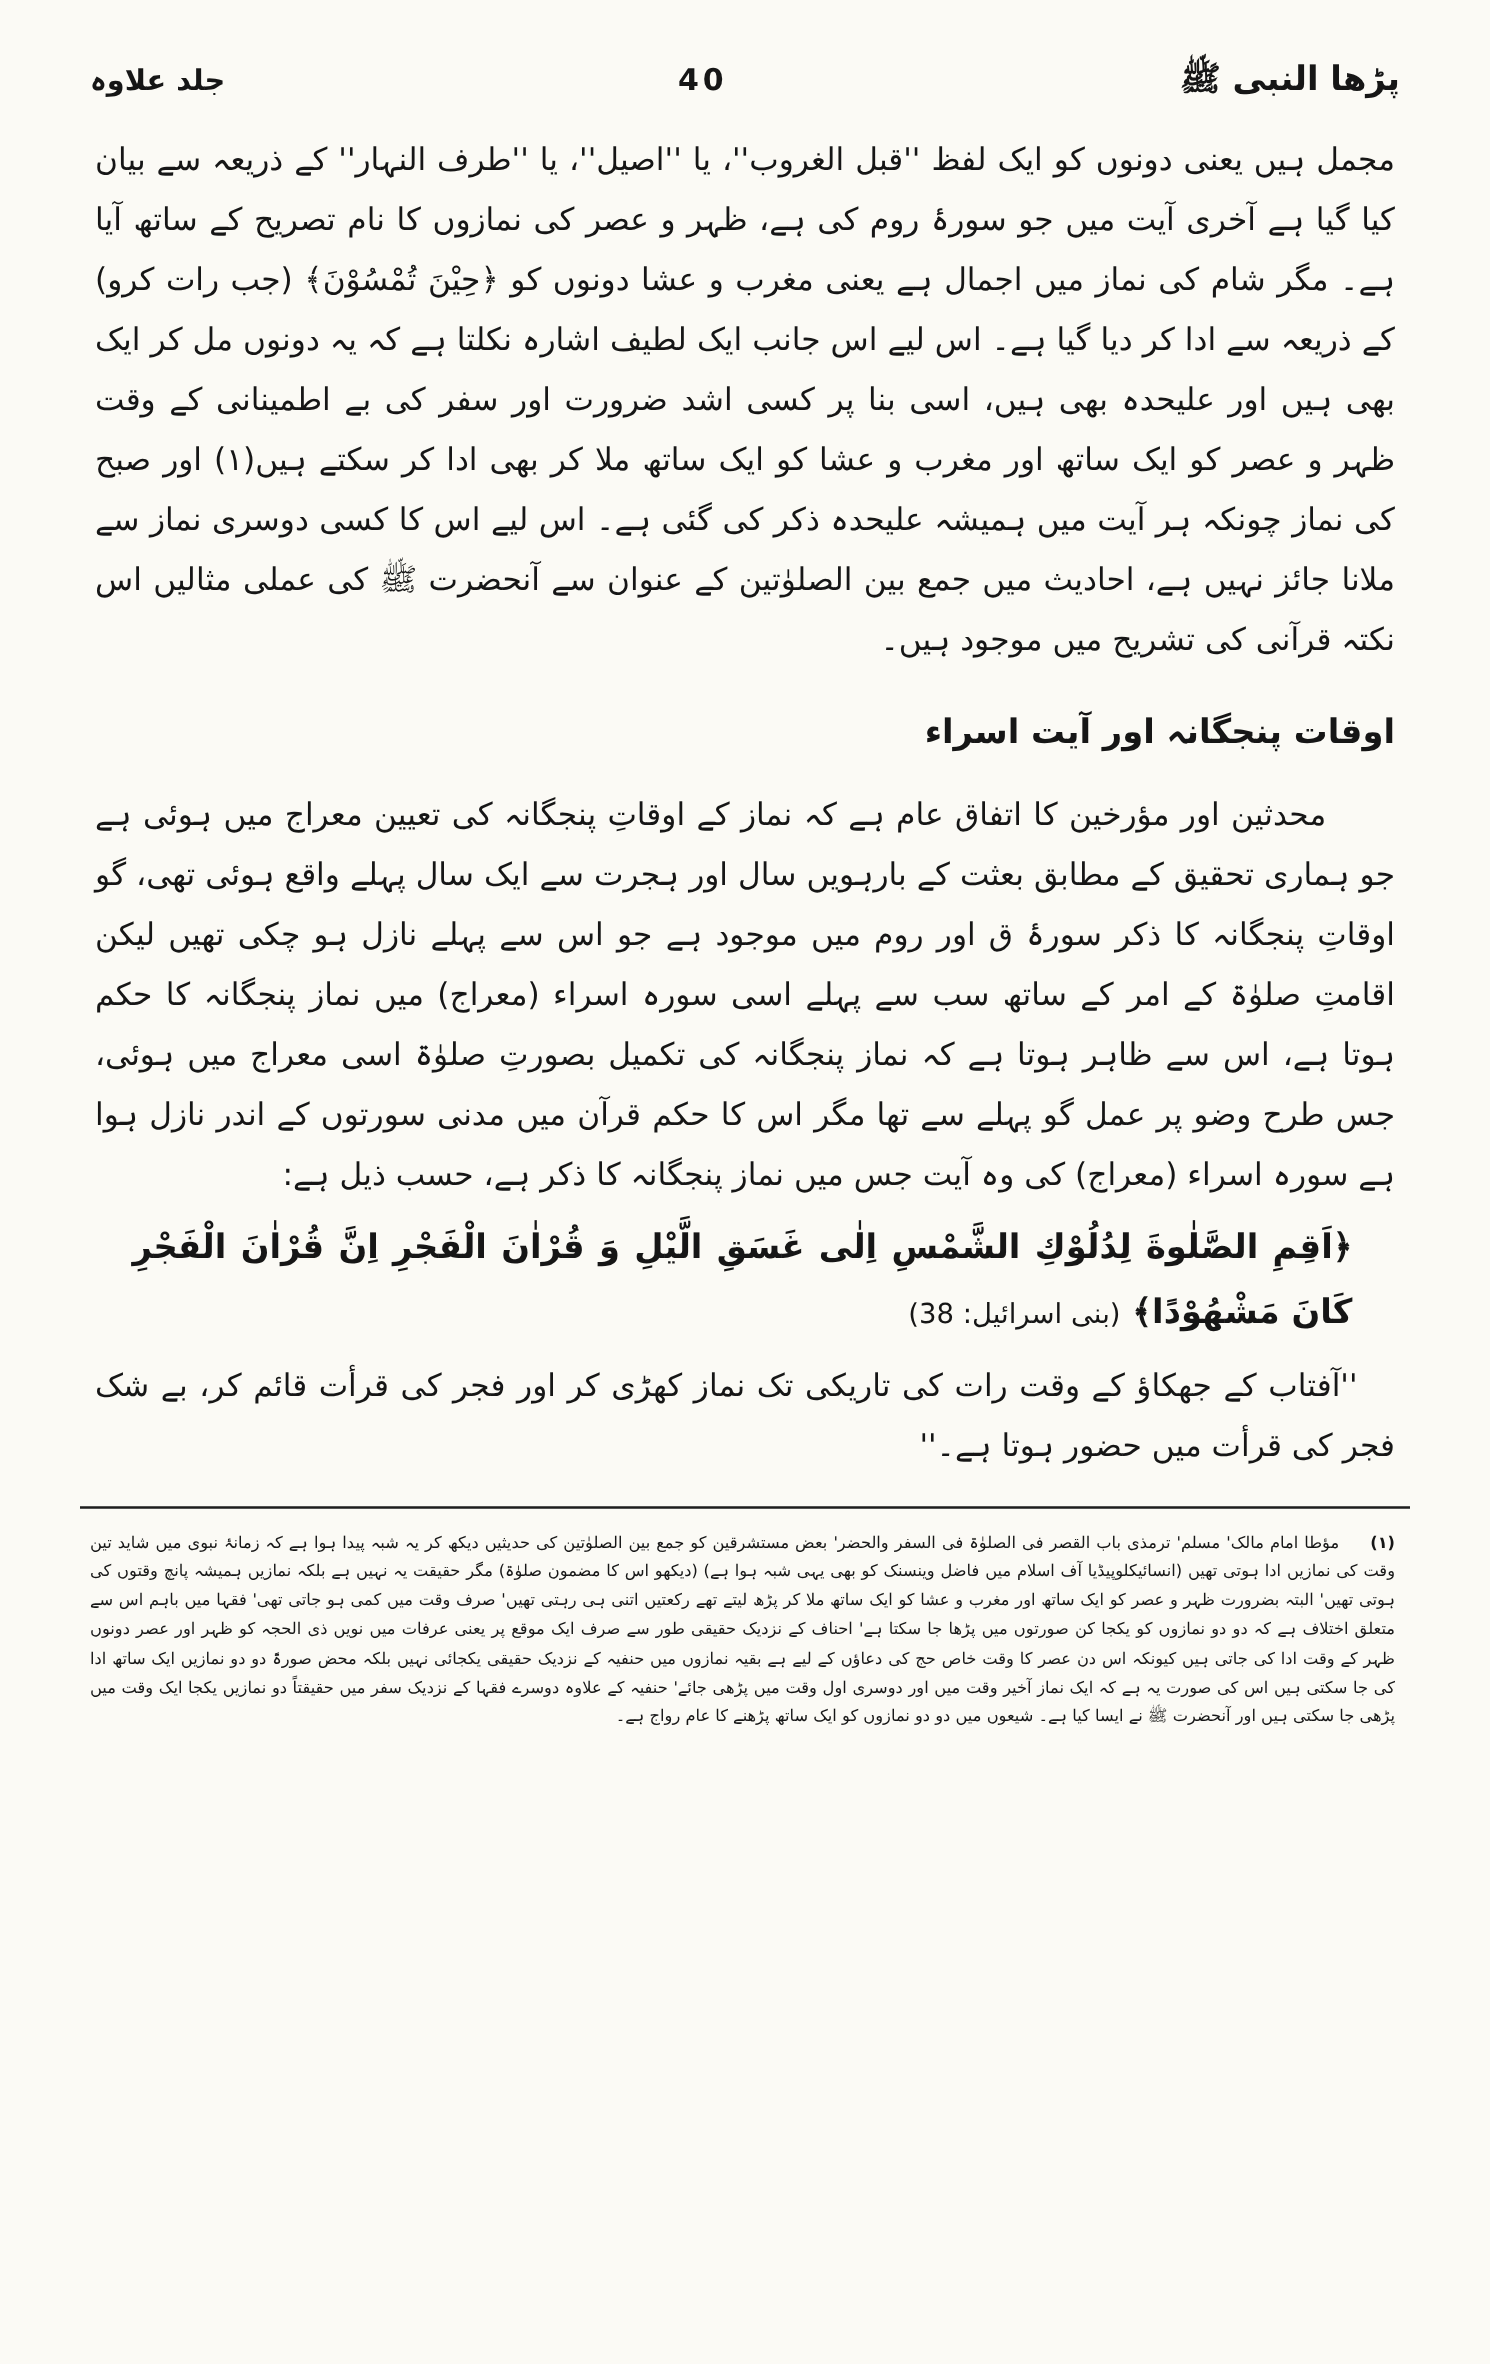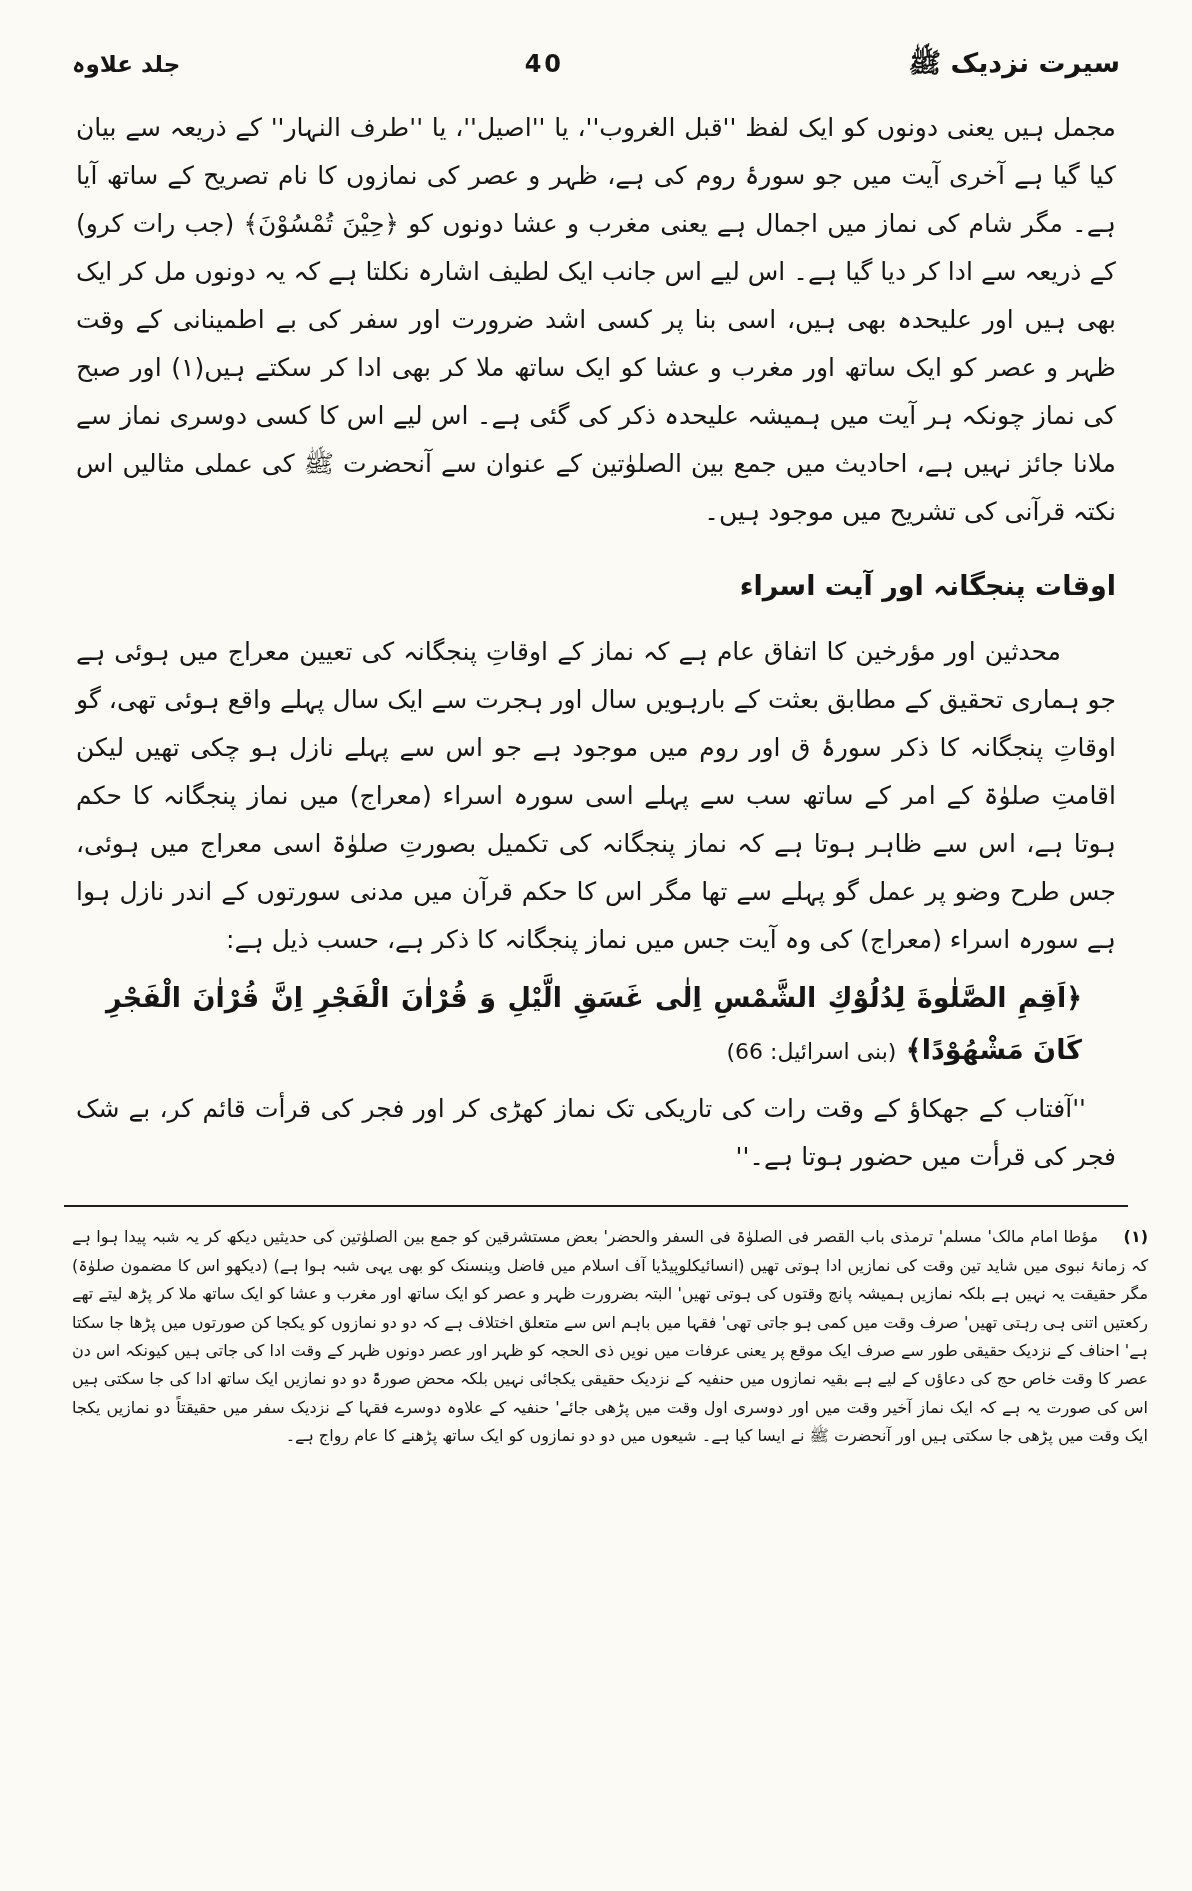--- a/index.html
+++ b/index.html
@@ -59,49 +59,49 @@
     white-space: nowrap;
   }
 
   .footnote-divider {
     border: none;
     border-top: 2px solid #1d1d1d;
     margin: 24px 64px 16px 64px;
   }
 
   .footnote {
-    padding: 0 44px 0 72px;
-    font-size: 16px;
+    padding: 0 76px 0 72px;
+    font-size: 13px;
     line-height: 1.78;
     text-align: justify;
   }
   .footnote-marker { margin-left: 20px; font-weight: bold; }
 </style>
 </head>
 <body>
 
 <div class="page">
 
   <div class="header">
-    <span class="book-title">سیرت نزدیک ﷺ</span>
+    <span class="book-title">پڑھا النبی ﷺ</span>
     <span class="page-number">40</span>
     <span class="volume-label">جلد علاوہ</span>
   </div>
 
   <div class="body-text">
 
     <p>مجمل ہیں یعنی دونوں کو ایک لفظ ''قبل الغروب''، یا ''اصیل''، یا ''طرف النہار'' کے ذریعہ سے بیان کیا گیا ہے آخری آیت میں جو سورۂ روم کی ہے، ظہر و عصر کی نمازوں کا نام تصریح کے ساتھ آیا ہے۔ مگر شام کی نماز میں اجمال ہے یعنی مغرب و عشا دونوں کو ﴿حِیْنَ تُمْسُوْنَ﴾ (جب رات کرو) کے ذریعہ سے ادا کر دیا گیا ہے۔ اس لیے اس جانب ایک لطیف اشارہ نکلتا ہے کہ یہ دونوں مل کر ایک بھی ہیں اور علیحدہ بھی ہیں، اسی بنا پر کسی اشد ضرورت اور سفر کی بے اطمینانی کے وقت ظہر و عصر کو ایک ساتھ اور مغرب و عشا کو ایک ساتھ ملا کر بھی ادا کر سکتے ہیں(۱) اور صبح کی نماز چونکہ ہر آیت میں ہمیشہ علیحدہ ذکر کی گئی ہے۔ اس لیے اس کا کسی دوسری نماز سے ملانا جائز نہیں ہے، احادیث میں جمع بین الصلوٰتین کے عنوان سے آنحضرت ﷺ کی عملی مثالیں اس نکتہ قرآنی کی تشریح میں موجود ہیں۔</p>
 
     <h2 class="section-heading">اوقات پنجگانہ اور آیت اسراء</h2>
 
     <p class="indent-first">محدثین اور مؤرخین کا اتفاق عام ہے کہ نماز کے اوقاتِ پنجگانہ کی تعیین معراج میں ہوئی ہے جو ہماری تحقیق کے مطابق بعثت کے بارہویں سال اور ہجرت سے ایک سال پہلے واقع ہوئی تھی، گو اوقاتِ پنجگانہ کا ذکر سورۂ ق اور روم میں موجود ہے جو اس سے پہلے نازل ہو چکی تھیں لیکن اقامتِ صلوٰۃ کے امر کے ساتھ سب سے پہلے اسی سورہ اسراء (معراج) میں نماز پنجگانہ کا حکم ہوتا ہے، اس سے ظاہر ہوتا ہے کہ نماز پنجگانہ کی تکمیل بصورتِ صلوٰۃ اسی معراج میں ہوئی، جس طرح وضو پر عمل گو پہلے سے تھا مگر اس کا حکم قرآن میں مدنی سورتوں کے اندر نازل ہوا ہے سورہ اسراء (معراج) کی وہ آیت جس میں نماز پنجگانہ کا ذکر ہے، حسب ذیل ہے:</p>
 
     <p class="verse">
       <span>﴿اَقِمِ الصَّلٰوةَ لِدُلُوْكِ الشَّمْسِ اِلٰی غَسَقِ الَّیْلِ وَ قُرْاٰنَ الْفَجْرِ اِنَّ قُرْاٰنَ الْفَجْرِ كَانَ مَشْهُوْدًا﴾</span>
-      <span class="verse-ref">(بنی اسرائیل: 66)</span>
+      <span class="verse-ref">(بنی اسرائیل: 38)</span>
     </p>
 
     <p class="indent-small">''آفتاب کے جھکاؤ کے وقت رات کی تاریکی تک نماز کھڑی کر اور فجر کی قرأت قائم کر، بے شک فجر کی قرأت میں حضور ہوتا ہے۔''</p>
 
   </div>
 
   <hr class="footnote-divider">
 
   <div class="footnote">
     <p>

